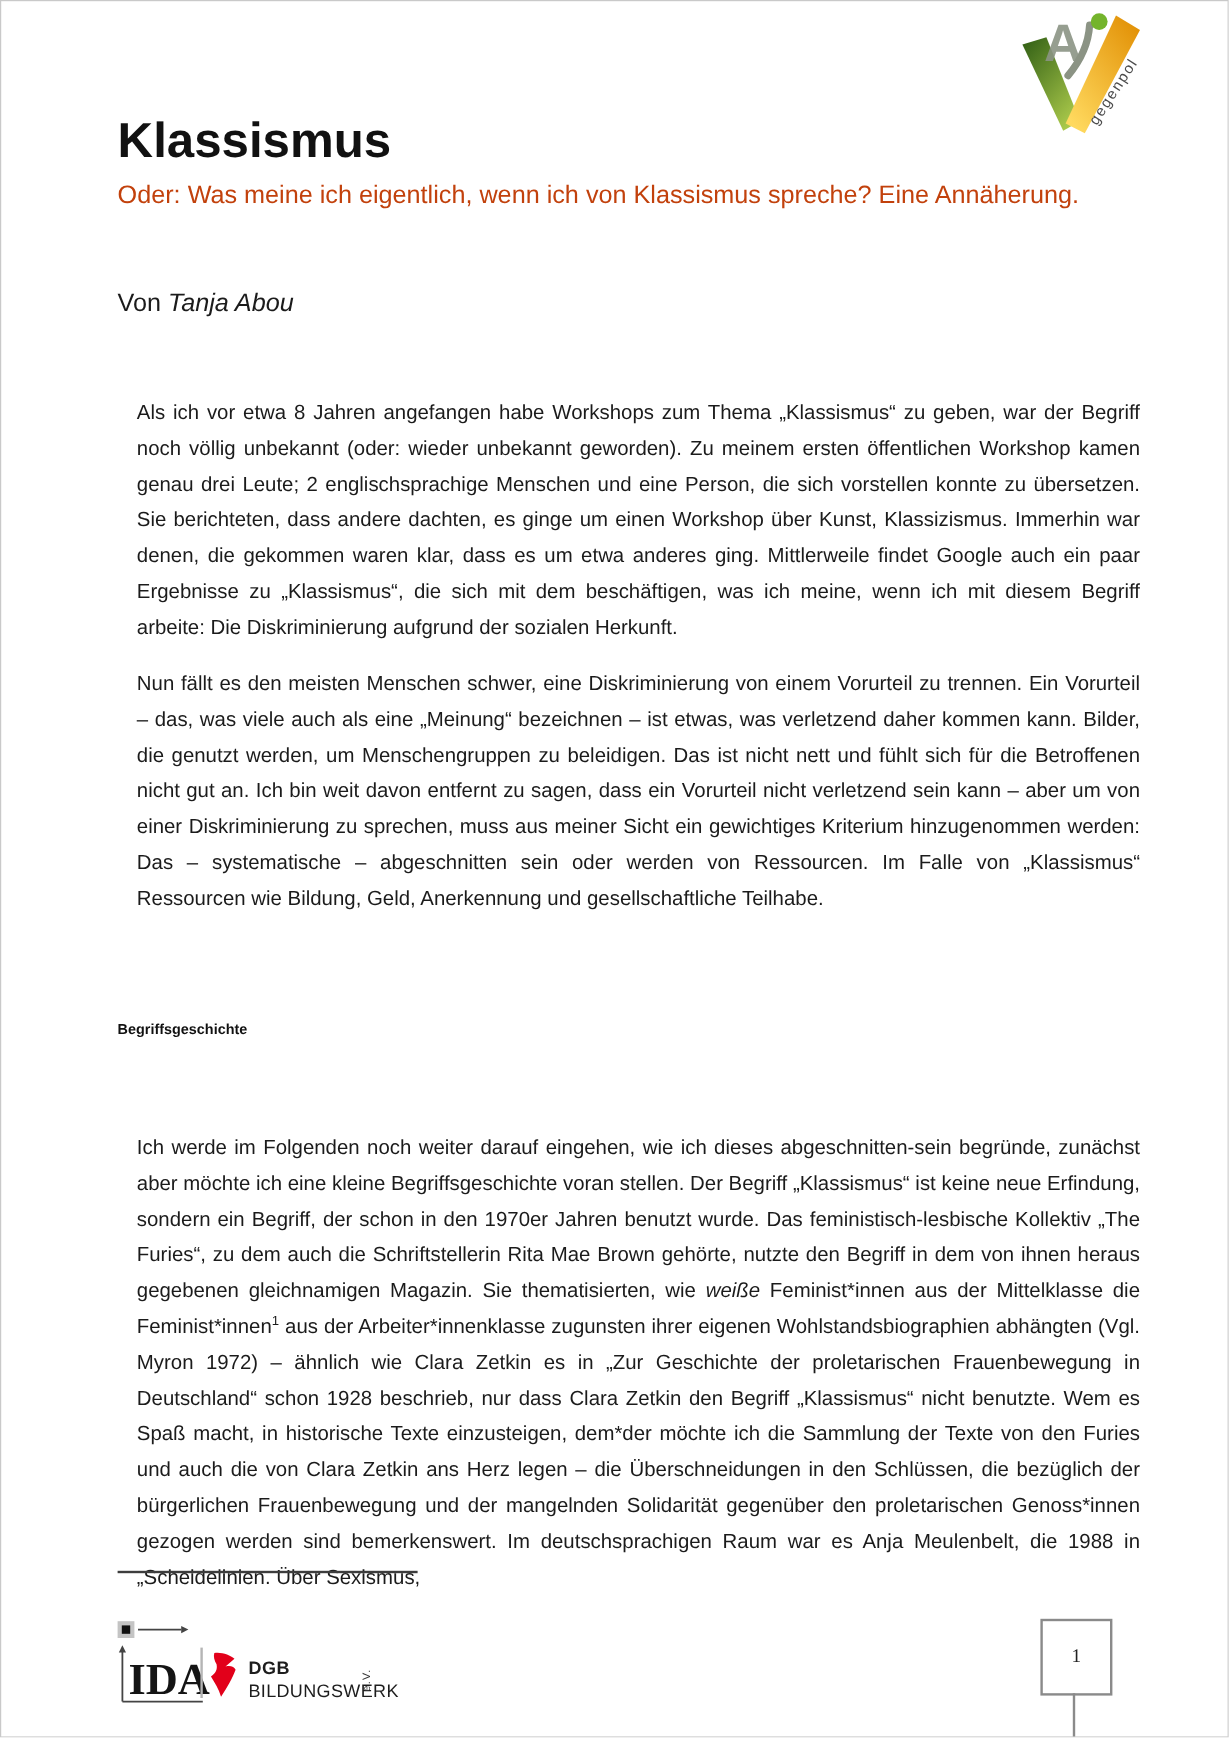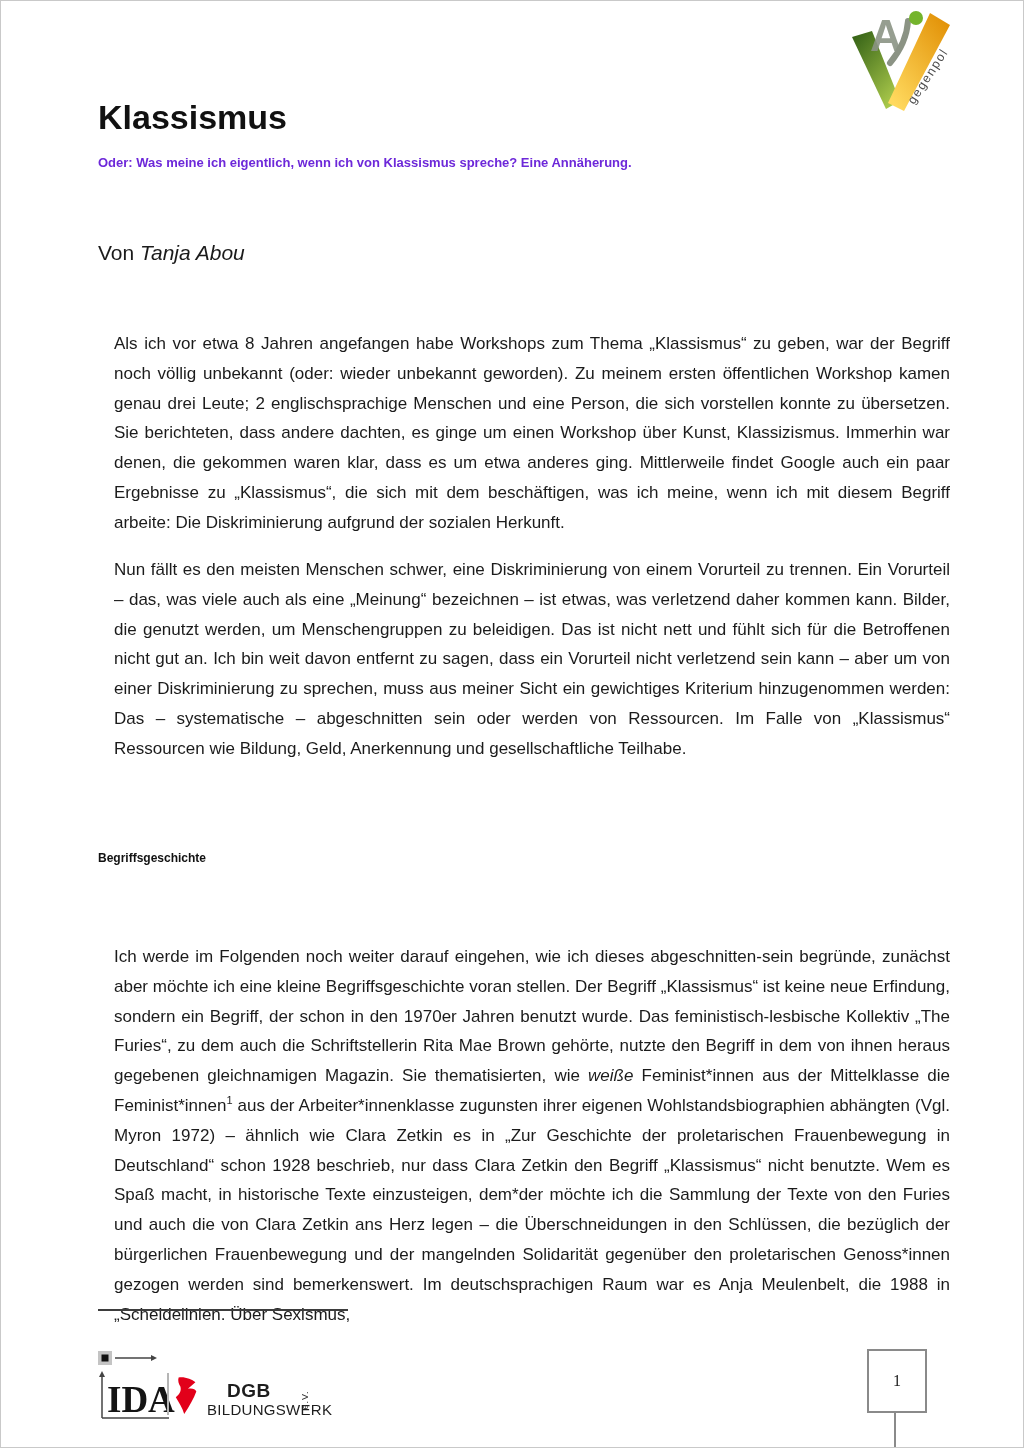--- a/index.html
+++ b/index.html
@@ -1,39 +1,39 @@
 <!DOCTYPE html>
 <html><head>
 <meta charset="utf-8">
 <style>
   html,body{margin:0;padding:0;background:#ffffff;}
   .page{position:relative;width:1024px;height:1448px;background:#fff;overflow:hidden;
         font-family:"Liberation Sans",sans-serif;color:#1b1b1b;box-sizing:border-box;
         border:1px solid #c9c9c9;}
   .article{position:absolute;left:97px;top:98px;width:836px;height:1207px;}
-  .title{position:absolute;top:0;left:0;margin:0;font-size:34px;line-height:36px;font-weight:bold;color:#111;}
-  .subtitle{position:absolute;top:52px;left:0;margin:0;font-size:13px;line-height:24px;font-weight:bold;color:#6d28d9;width:836px;}
+  .title{position:absolute;top:0;left:0;margin:0;font-size:41px;line-height:36px;font-weight:bold;color:#111;}
+  .subtitle{position:absolute;top:52px;left:0;margin:0;font-size:21px;line-height:24px;font-weight:normal;color:#c2410c;width:836px;}
   .byline{position:absolute;top:142px;left:0;margin:0;font-size:21px;line-height:24px;}
   .byline em{font-style:italic;}
   .body-p{margin:16px;font-size:17px;line-height:29.8px;text-align:justify;width:836px;position:absolute;left:0;}
   .p1{top:214px;}
   .p2{top:440px;}
   .section-heading{position:absolute;left:0;top:747px;margin:0;font-size:12px;line-height:25px;font-weight:bold;color:#111;}
   .p3{top:827px;max-height:424px;overflow:hidden;}
   .body-p em{font-style:italic;}
   sup.fn{font-size:11px;line-height:0;vertical-align:super;}
   .footnote-area{position:absolute;left:97px;top:1308px;width:836px;}
   .footnote-rule{width:250px;border-top:2px solid #3d3d3d;margin:0 0 7px 0;}
   .footnote{margin:0;font-family:"Liberation Serif",serif;font-size:15.5px;line-height:20px;color:#222;}
   .gegenpol-logo{position:absolute;left:843px;top:6px;}
   .ida-logo{position:absolute;left:94px;top:1348px;}
   .footer-divider{position:absolute;left:166px;top:1372px;width:2px;height:42px;background:#b5b5b5;}
   .dgb-mark{position:absolute;left:172px;top:1375px;}
   .dgb-text{position:absolute;left:206px;top:1381px;color:#1d1d1d;}
-  .dgb-line1{font-size:19px;font-weight:bold;letter-spacing:0.5px;line-height:17px;margin-left:20px;}
+  .dgb-line1{font-size:15px;font-weight:bold;letter-spacing:0.5px;line-height:17px;}
   .dgb-line2{font-size:15px;letter-spacing:0.3px;line-height:17px;margin-top:2px;}
   .dgb-ev{position:absolute;left:288px;top:1383px;width:32px;height:32px;font-size:9px;color:#333;
           transform:rotate(-90deg);transform-origin:center center;letter-spacing:1px;text-align:center;line-height:32px;}
   .page-num-box{position:absolute;left:866px;top:1348px;width:56px;height:60px;border:2px solid #8a8a8a;
                 display:flex;align-items:center;justify-content:center;
                 font-family:"Liberation Serif",serif;font-size:16px;color:#222;}
   .page-num-tail{position:absolute;left:893px;top:1410px;width:2px;height:38px;background:#8a8a8a;}
 </style>
 </head>
 <body>

